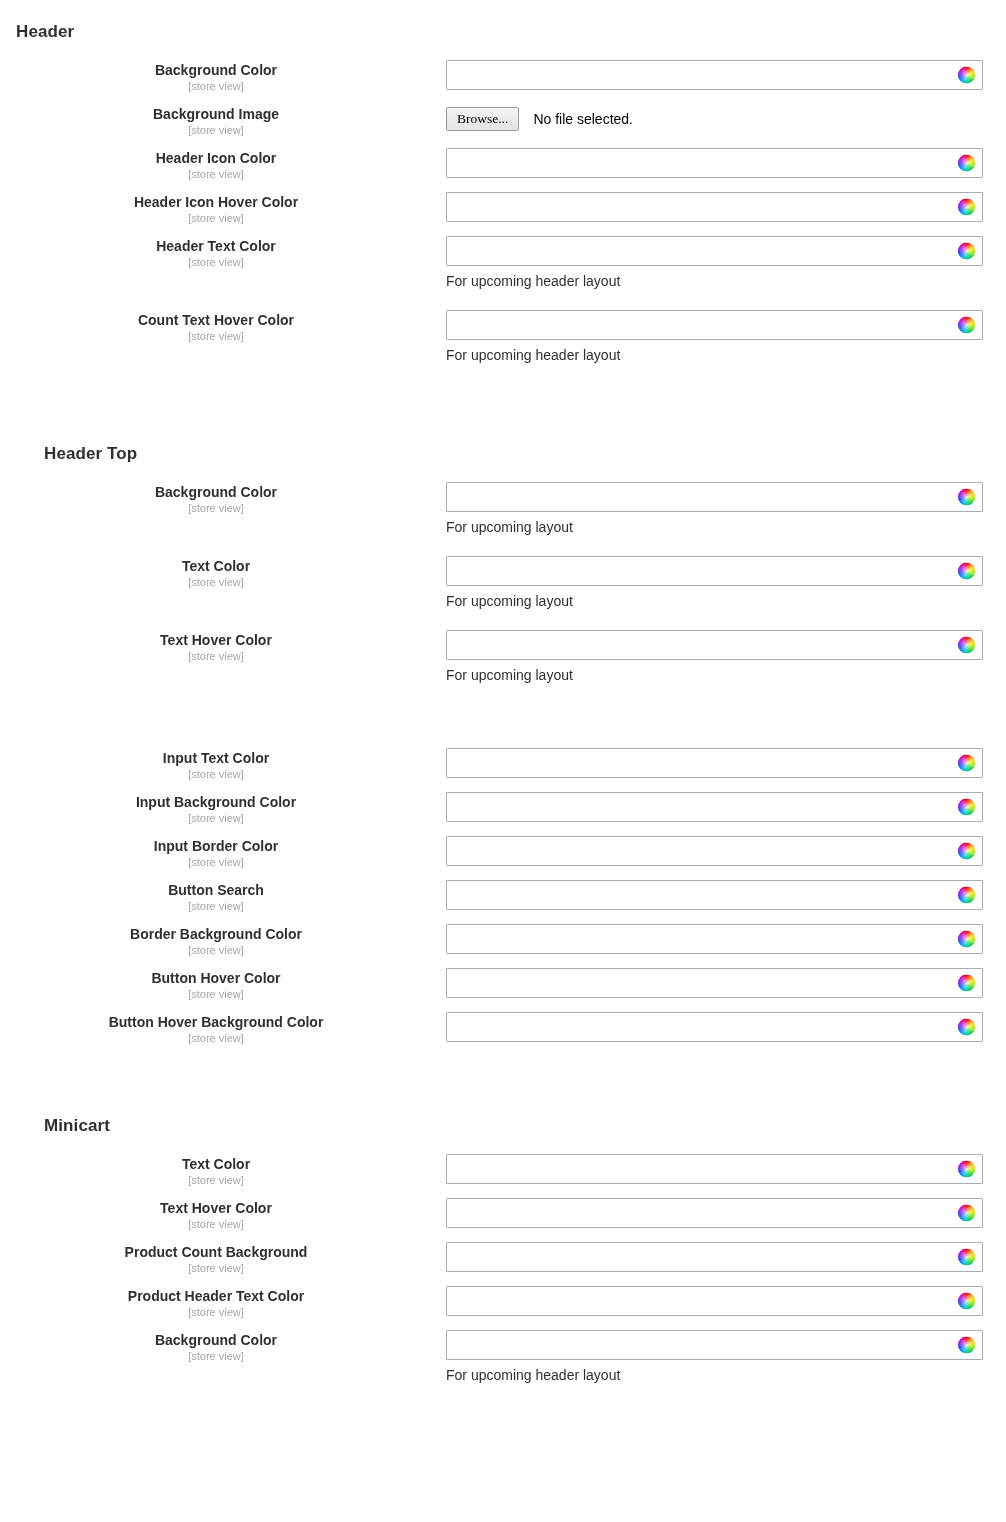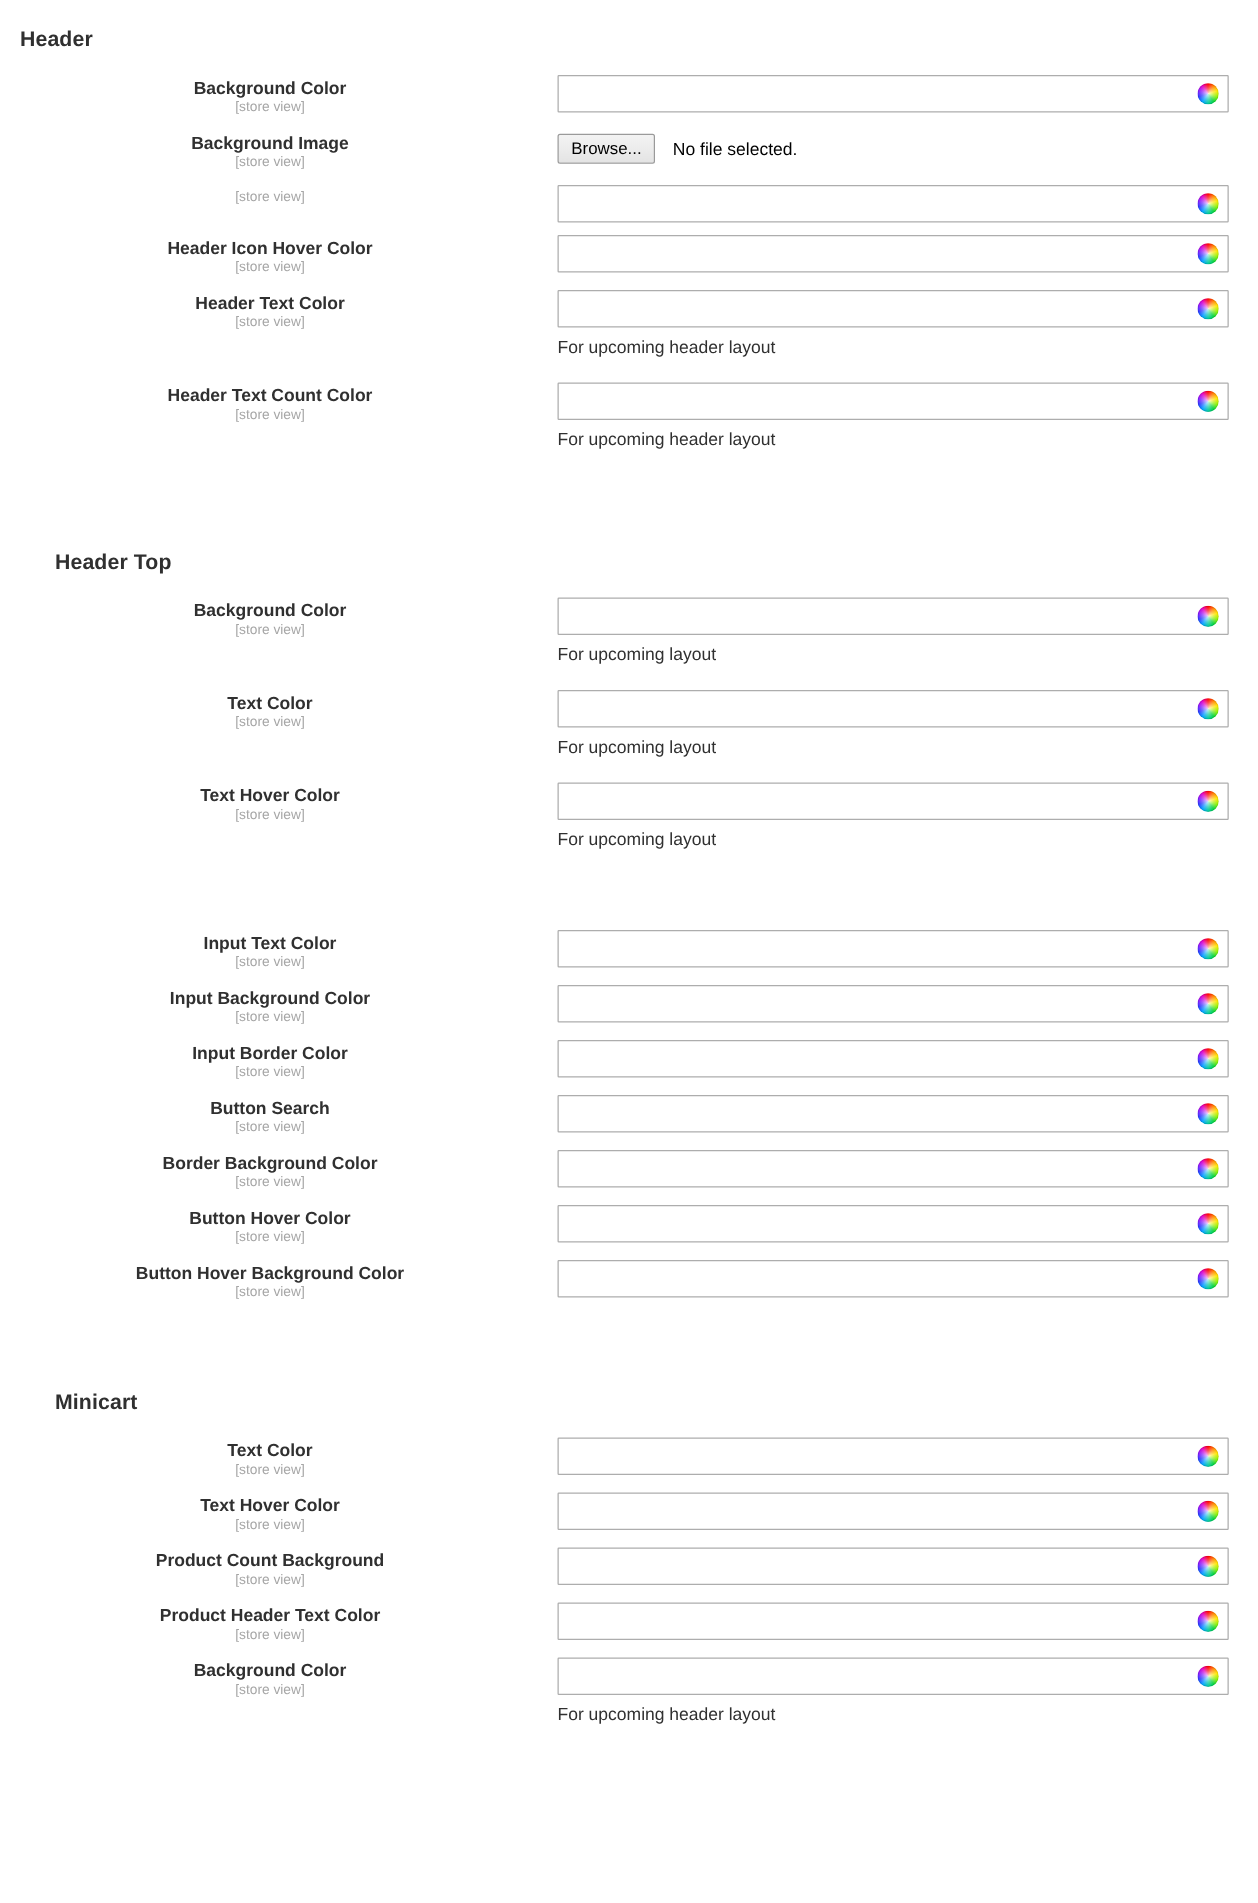--- a/index.html
+++ b/index.html
@@ -104,21 +104,21 @@
   }
 
   
   .file-row {
     display: flex;
     align-items: center;
     height: 30px;
     padding-top: 0px;
   }
   .browse-btn {
-    font-family: Liberation Sans, sans-serif;
+    font-family: Liberation Serif, serif;
     font-size: 13.5px;
     color: #000000;
     background: linear-gradient(#f3f3f3, #e4e4e4);
     border: 1px solid #9a9a9a;
     border-radius: 2px;
     padding: 3px 10px 4px 10px;
     line-height: 15px;
     cursor: pointer;
   }
   .file-status {
@@ -169,20 +169,21 @@
         </div>
         <div class="field-control-col">
           <div class="file-row">
             <button type="button" class="browse-btn">Browse...</button>
             <span class="file-status">No file selected.</span>
           </div>
         </div>
       </div>
       <div class="field">
         <div class="field-label-col">
+          <span class="field-label">Header Icon Color</span>
           <span class="field-scope">[store view]</span>
         </div>
         <div class="field-control-col">
           <div class="color-input-wrap">
             <input class="color-input" type="text" value="" style="">
             <span class="color-wheel"></span>
           </div>
         </div>
       </div>
       <div class="field">
@@ -206,21 +207,21 @@
           <div class="color-input-wrap">
             <input class="color-input" type="text" value="" style="">
             <span class="color-wheel"></span>
           </div>
           <div class="field-note">For upcoming header layout</div>
         </div>
       </div>
       <div class="gap-sm"></div>
       <div class="field">
         <div class="field-label-col">
-          <span class="field-label">Header Text Count Color</span>
+          <span class="field-label">Count Text Hover Color</span>
           <span class="field-scope">[store view]</span>
         </div>
         <div class="field-control-col">
           <div class="color-input-wrap">
             <input class="color-input" type="text" value="" style="">
             <span class="color-wheel"></span>
           </div>
           <div class="field-note">For upcoming header layout</div>
         </div>
       </div>

